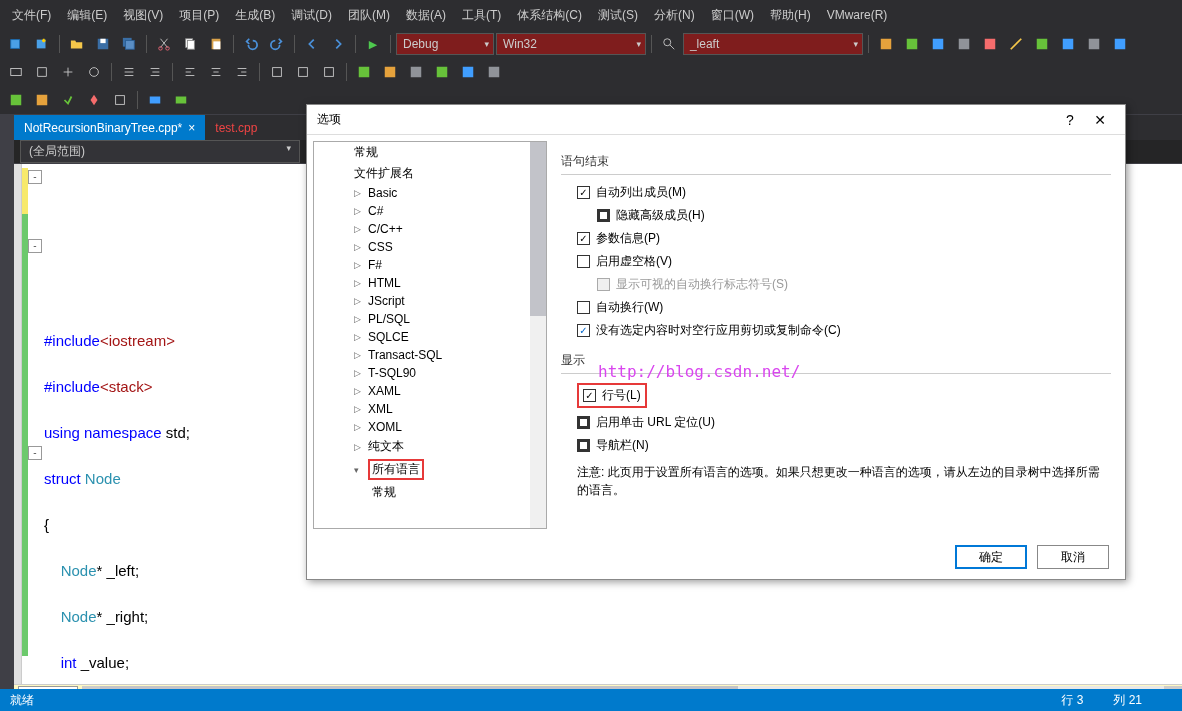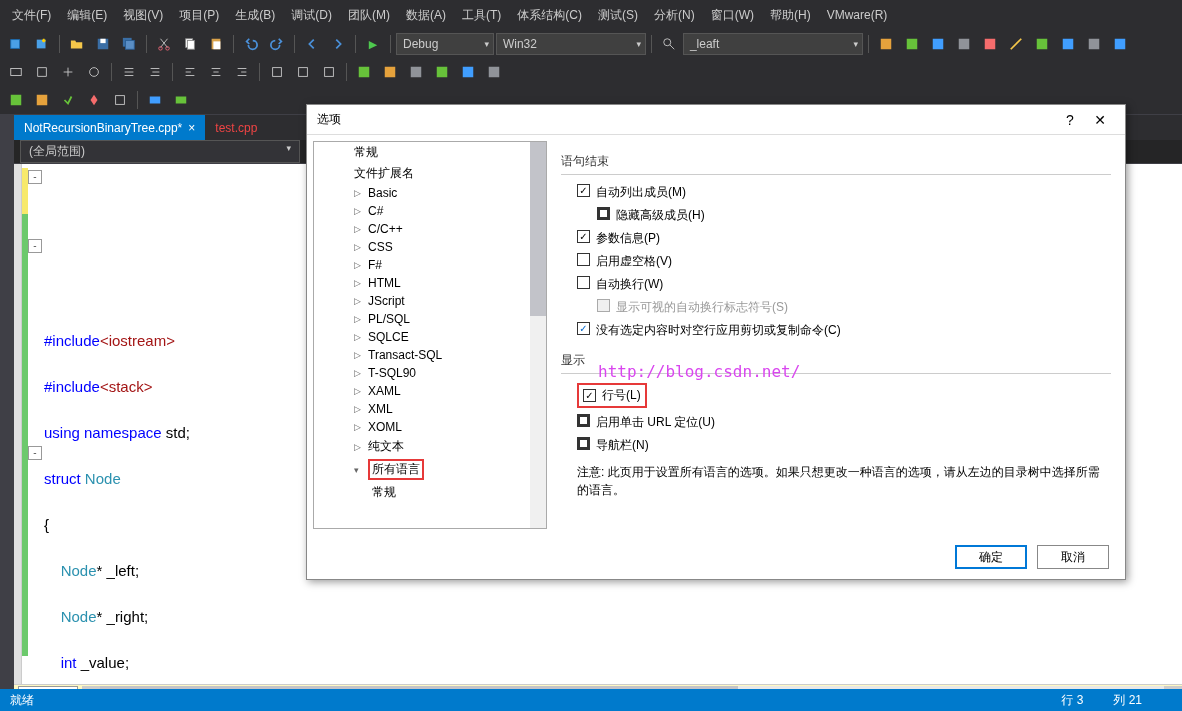--- a/index.html
+++ b/index.html
@@ -6,21 +6,21 @@
 body { background: #2d2d30; color: #fff; font-size: 12px; overflow: hidden; width: 1182px; height: 711px; position: relative; }
 
 
 .menubar { background: #2d2d30; display: flex; padding: 15px 4px; height: 22px; align-items: center; }
 .menubar span { padding: 2px 8px; color: #ccc; font-size: 12px; cursor: default; }
 
 
 .toolbar { background: #2d2d30; display: flex; align-items: center; padding: 2px 4px; height: 28px; gap: 2px; }
 .tb-btn { width: 24px; height: 22px; display: inline-flex; align-items: center; justify-content: center; cursor: pointer; }
 .tb-sep { width: 1px; height: 18px; background: #555; margin: 0 3px; }
-.tb-combo { background: #404040; border: 1px solid #555; color: #ccc; height: 22px; padding: 0 4px 0 6px; font-size: 12px; display: inline-flex; align-items: center; min-width: 90px; justify-content: space-between; gap: 40px; }
+.tb-combo { background: #7f1d1d; border: 1px solid #555; color: #ccc; height: 22px; padding: 0 4px 0 6px; font-size: 12px; display: inline-flex; align-items: center; min-width: 90px; justify-content: space-between; gap: 40px; }
 .tb-combo.wide { min-width: 150px; }
 .tb-combo.wider { min-width: 180px; }
 .caret { font-size: 9px; color: #ccc; margin-left: 6px; }
 .play { color: #4ec94e; font-size: 11px; }
 .icn { display:inline-block; width:14px; height:14px; }
 
 
 .tabrow { background: #2d2d30; display: flex; height: 26px; border-top: 1px solid #3f3f46; }
 .tab { padding: 4px 10px; display: flex; align-items: center; gap: 6px; font-size: 12px; }
 .tab.active { background: #007acc; color: #fff; }
@@ -67,21 +67,21 @@
 .tree-scroll-thumb { position:absolute; top:0; width:100%; height:45%; background:#c2c3c9; }
 .tree-item { padding: 2px 6px 2px 22px; display: flex; align-items: center; gap: 4px; cursor: default; }
 .tree-item.lvl2 { padding-left: 40px; }
 .tree-item.lvl3 { padding-left: 58px; }
 .tree-exp { width: 10px; display: inline-block; color: #666; font-size: 9px; }
 .tree-item.sel { }
 .red-box { border: 2px solid #e63939; display: inline-block; padding: 0 2px; }
 
 .dlg-right { flex: 1; padding: 8px 14px; font-size: 12px; overflow: auto; }
 .grp-header { color: #333; padding: 4px 0; border-bottom: 1px solid #ccc; margin-bottom: 6px; margin-top: 6px; position: relative; }
-.chk-row { padding: 3px 0 3px 16px; display: flex; gap: 6px; }
+.chk-row { padding: 3px 0 3px 16px; display: flex; align-items: center; gap: 6px; }
 .chk-row.indent { padding-left: 36px; }
 .chk { width: 13px; height: 13px; border: 1px solid #333; display: inline-flex; align-items: center; justify-content: center; font-size: 10px; line-height: 10px; }
 .chk.checked::after { content: "✓"; color: #000; }
 .chk.filled { background: #333; }
 .chk.filled::after { content: ""; display:block; width:7px; height:7px; background:#fff; }
 .chk.blue.checked::after { color: #0066cc; }
 .chk.disabled { border-color: #aaa; background: #f0f0f0; }
 .disabled-text { color: #999; }
 .note { padding: 6px 0 0 16px; line-height: 18px; }
 .red-border { border: 2px solid #e63939; padding: 2px 4px; display: inline-flex; align-items: center; gap: 6px; }
@@ -576,27 +576,27 @@
         </div>
       <div class="chk-row">
           <span class="chk checked"></span>
           <span>参数信息(P)</span>
         </div>
 
       <div class="chk-row">
           <span class="chk"></span>
           <span>启用虚空格(V)</span>
         </div>
-      <div class="chk-row">
-          <span class="chk"></span>
-          <span>自动换行(W)</span>
-        </div>
       <div class="chk-row indent">
           <span class="chk disabled"></span>
           <span class="disabled-text">显示可视的自动换行标志符号(S)</span>
+        </div>
+      <div class="chk-row">
+          <span class="chk"></span>
+          <span>自动换行(W)</span>
         </div>
       <div class="chk-row">
           <span class="chk blue checked"></span>
           <span>没有选定内容时对空行应用剪切或复制命令(C)</span>
         </div>
 
       <div class="grp-header">显示</div>
       <div class="chk-row">
           <span class="red-border">
             <span class="chk checked"></span>

